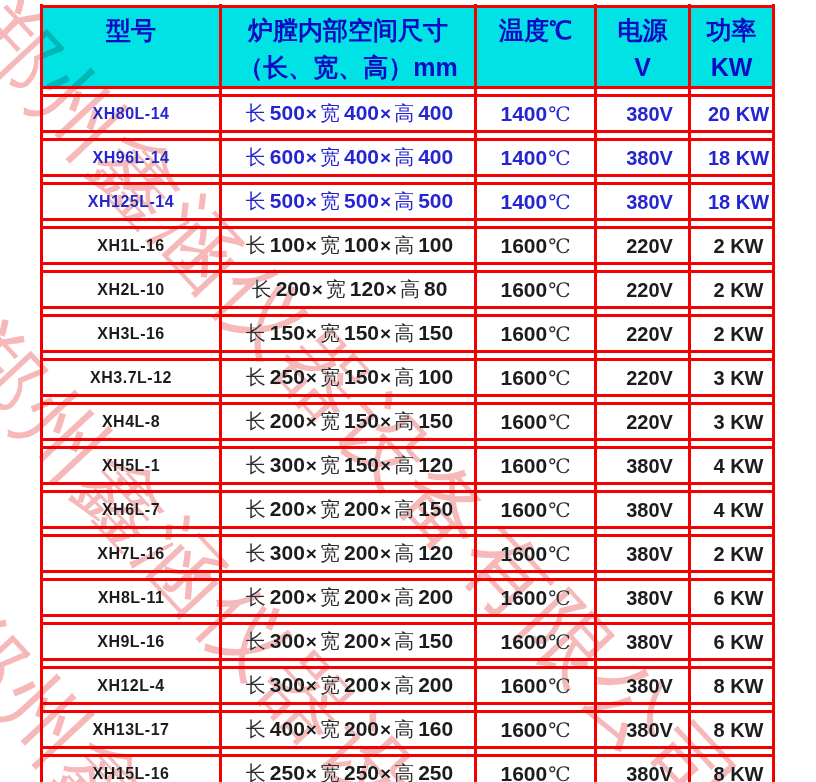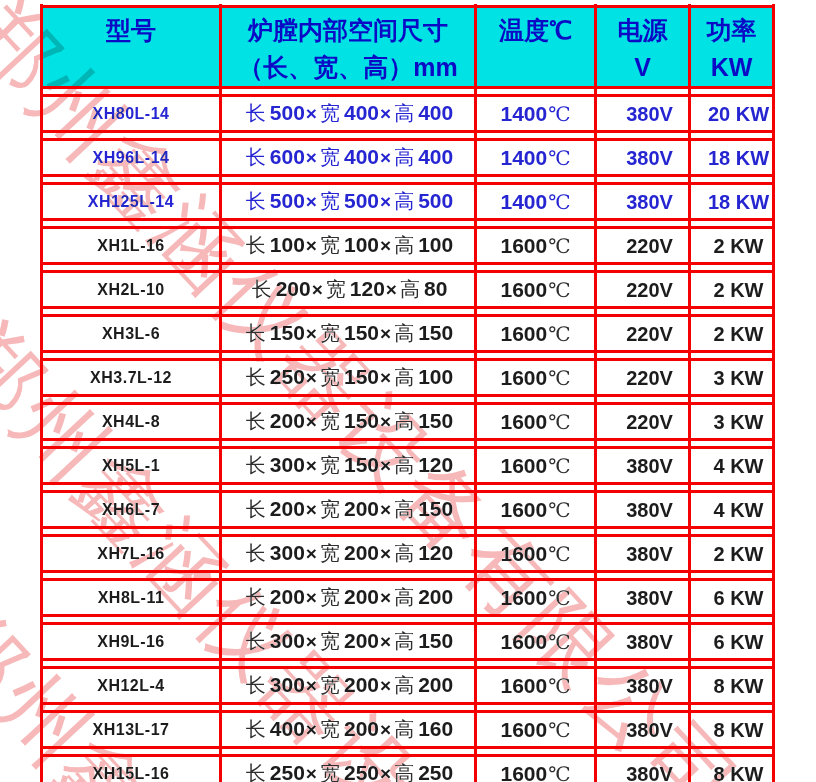--- a/index.html
+++ b/index.html
@@ -205,21 +205,21 @@
     </td>
     <td class="power-cell">
       <span>220V</span>
     </td>
     <td class="kw-cell">
       <span>2 KW</span>
     </td>
   </tr>
           <tr>
     <td class="model-cell">
-      <span>XH3L-6</span>
+      <span>XH3L-16</span>
     </td>
     <td class="dims-cell">
       <span class="cjk">长</span><span class="num">150</span><span class="num x">×</span><span class="cjk">宽</span><span class="num">150</span><span class="num x">×</span><span class="cjk">高</span><span class="num">150</span>
     </td>
     <td class="temp-cell">
       <span class="num">1600</span><span class="cel">℃</span>
     </td>
     <td class="power-cell">
       <span>220V</span>
     </td>

